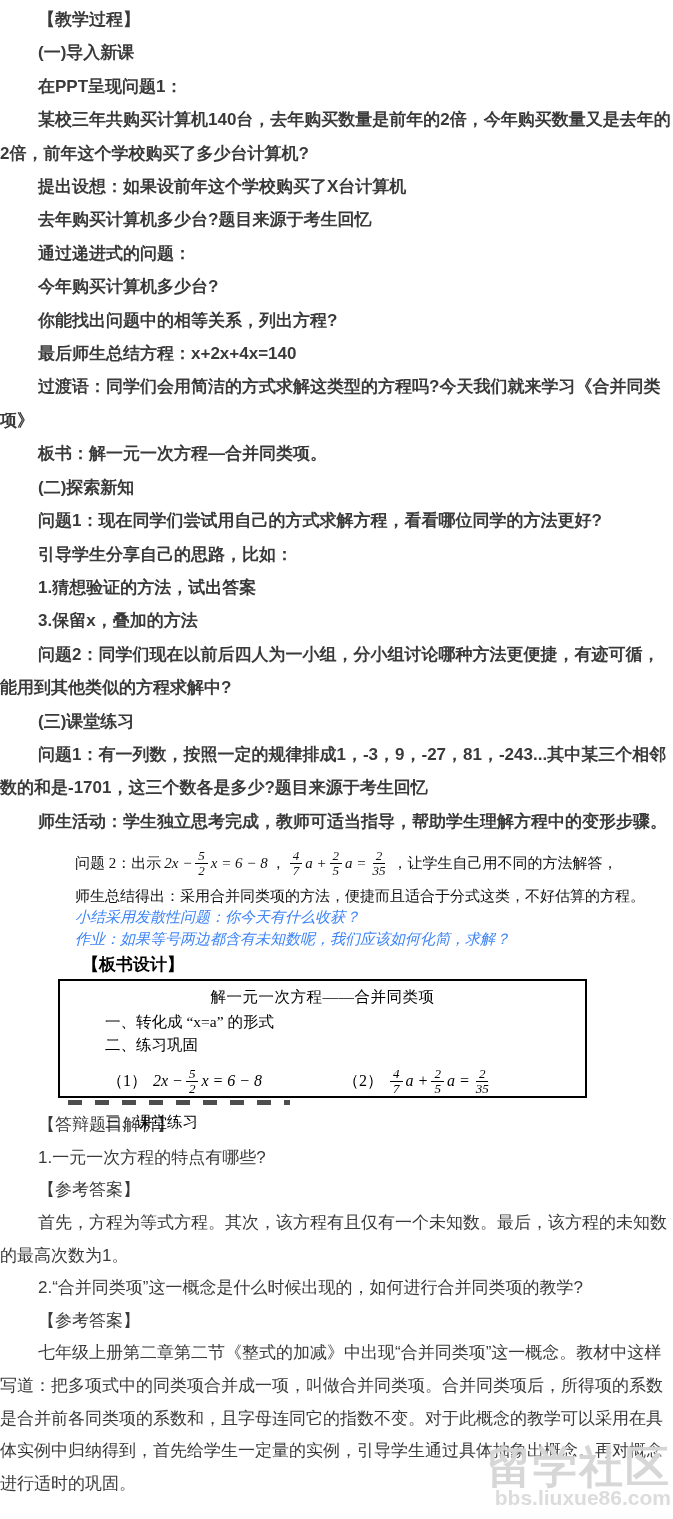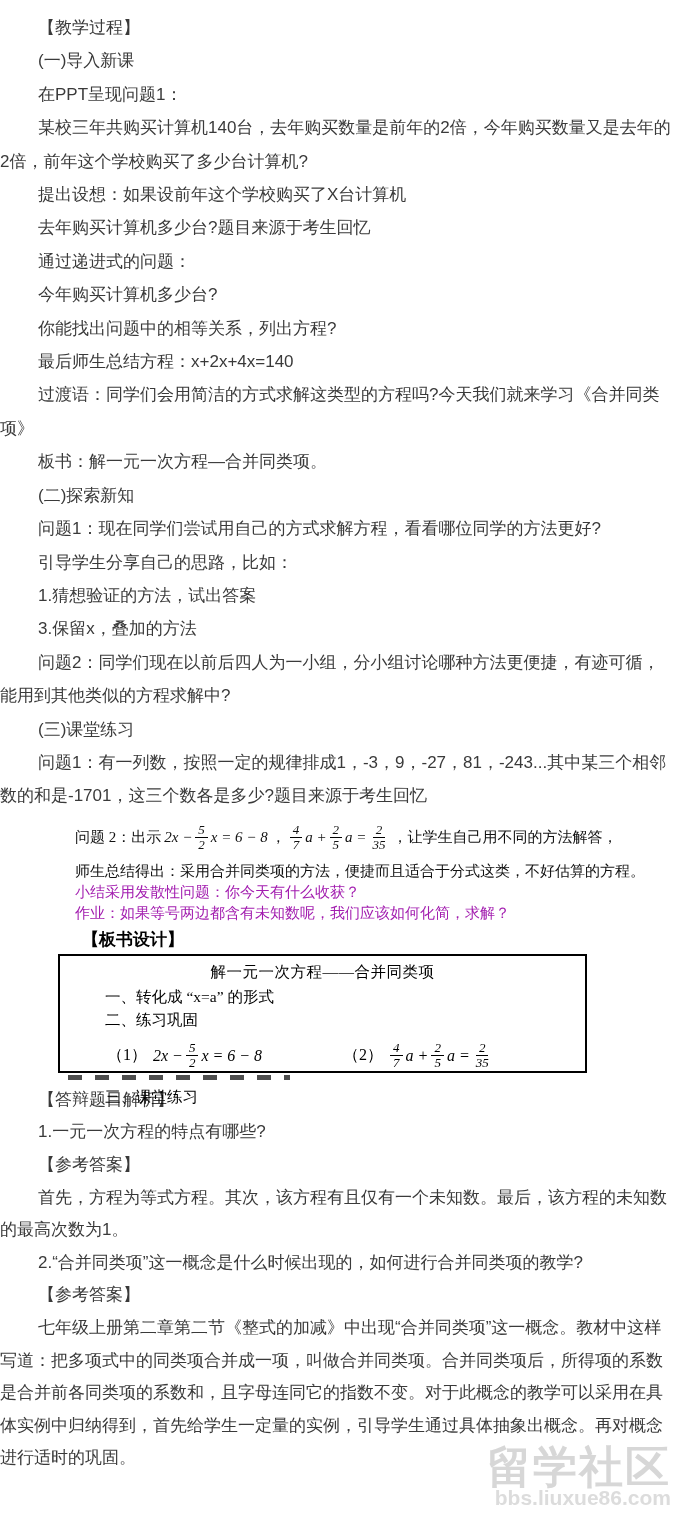--- a/index.html
+++ b/index.html
@@ -10,21 +10,21 @@
   }
   
   .sans-sec p{
     margin:0;
     text-indent:38px;
     font-size:17px;
     line-height:33.4px;
     color:#3a3a3a;
     font-family:"Liberation Sans",sans-serif;
   }
-  .sans-sec{padding-top:11px;}
+  .sans-sec{padding-top:3px;font-weight:bold;}
   
   .serif-sec{
     margin-left:75px;
     margin-top:4px;
     color:#111;
     font-family:"Liberation Serif",serif;
     font-size:15px;
     line-height:21px;
   }
   .formula-line{
@@ -37,21 +37,21 @@
     font-size:13px;line-height:14px;margin:0 2px;font-style:italic;vertical-align:middle;
   }
   .frac .num{display:block;border-bottom:1px solid #000;padding:0 3px;}
   .frac .den{display:block;padding:0 3px;}
   .serif-sec .plain{font-style:normal;}
   .conclusion-line{margin-top:2px;}
   .sec4-heading{
     margin-left:7px;margin-top:3px;
     font-weight:bold;font-size:16.5px;line-height:23px;color:#000;
   }
-  .summary-line,.homework-line{line-height:21.5px;color:#a21caf;}
+  .summary-line,.homework-line{line-height:21.5px;color:#3b82f6;font-style:italic;}
   .board-label{
     margin-left:7px;margin-top:3px;
     font-weight:bold;font-size:17px;line-height:23px;color:#000;
   }
   
   .board-box{
     margin-left:58px;margin-top:3px;
     width:529px;height:119px;box-sizing:border-box;
     border:2px solid #000;
     font-family:"Liberation Serif",serif;color:#000;
@@ -118,20 +118,21 @@
   <p>过渡语：同学们会用简洁的方式求解这类型的方程吗?今天我们就来学习《合并同类项》</p>
   <p>板书：解一元一次方程—合并同类项。</p>
   <p>(二)探索新知</p>
   <p>问题1：现在同学们尝试用自己的方式求解方程，看看哪位同学的方法更好?</p>
   <p>引导学生分享自己的思路，比如：</p>
   <p>1.猜想验证的方法，试出答案</p>
   <p>3.保留x，叠加的方法</p>
   <p>问题2：同学们现在以前后四人为一小组，分小组讨论哪种方法更便捷，有迹可循，能用到其他类似的方程求解中?</p>
   <p>(三)课堂练习</p>
   <p>问题1：有一列数，按照一定的规律排成1，-3，9，-27，81，-243...其中某三个相邻数的和是-1701，这三个数各是多少?题目来源于考生回忆</p>
+  <p>师生活动：学生独立思考完成，教师可适当指导，帮助学生理解方程中的变形步骤。</p>
 </div>
 
 <div class="serif-sec">
   <div class="formula-line">
     <span class="plain">问题 2：出示</span>
     <span class="math">
       <span class="tok">2x −</span>
       <span class="frac">
         <span class="num">5</span>
         <span class="den">2</span>

